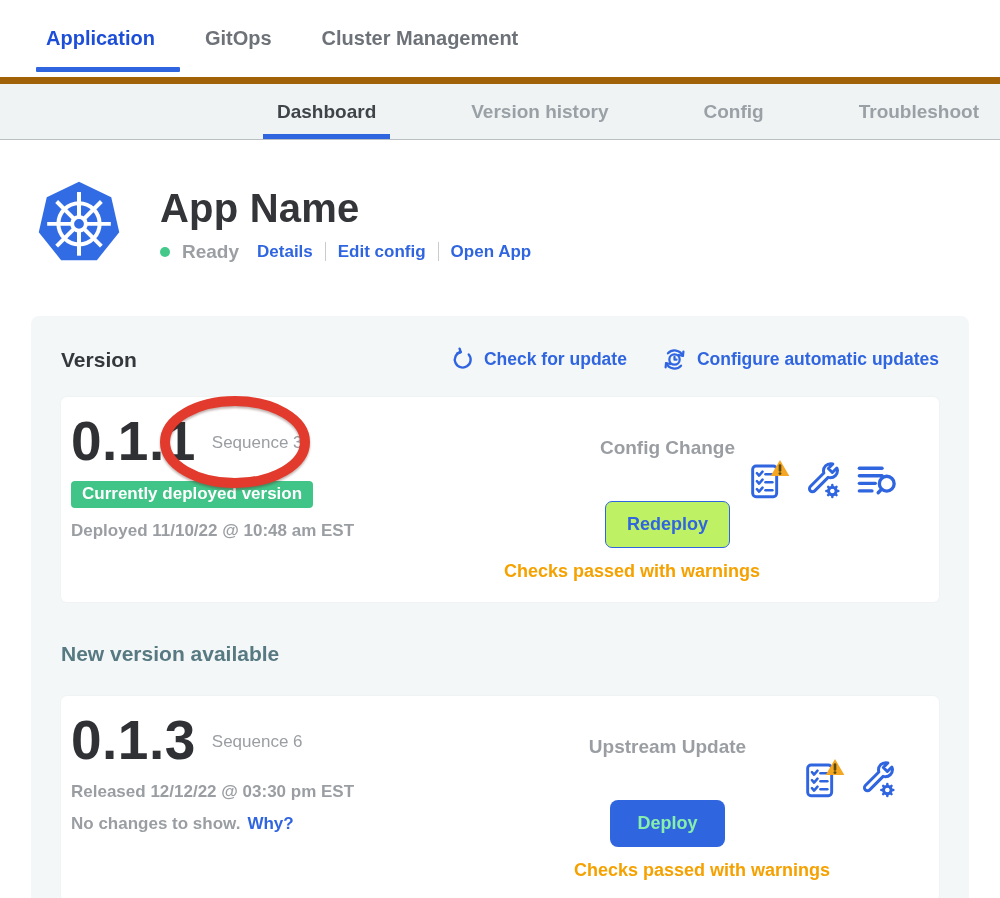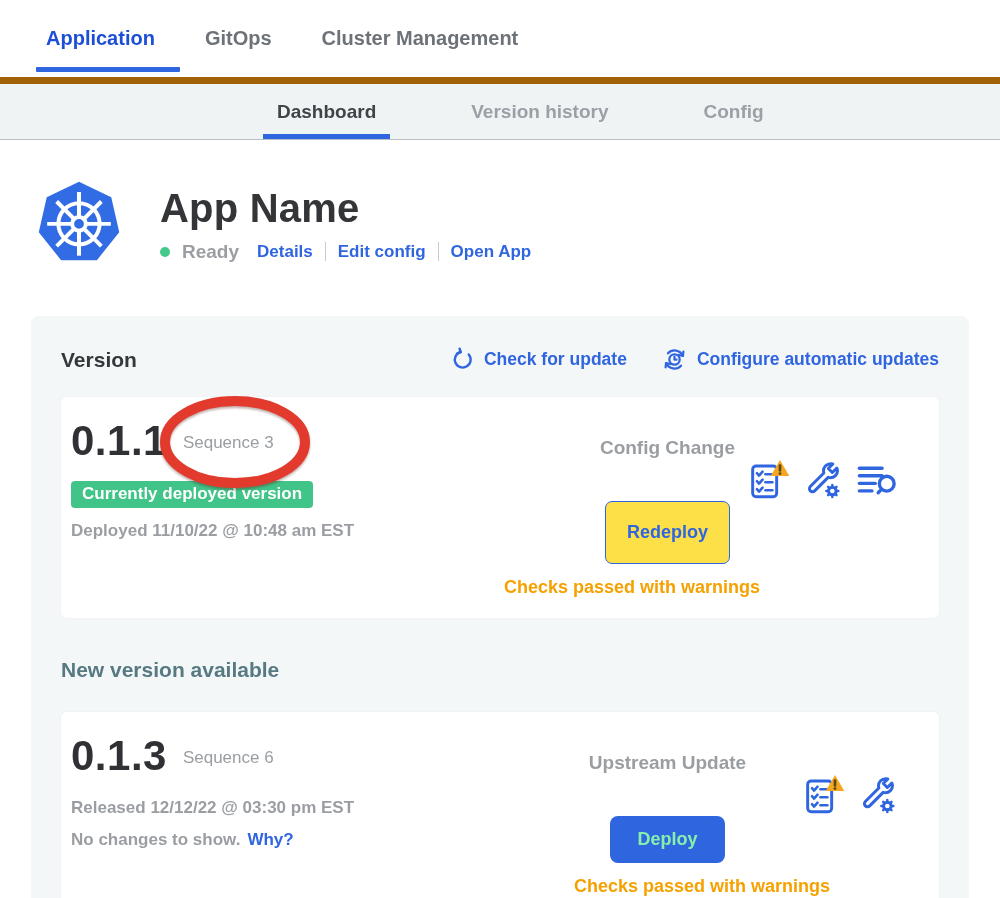--- a/index.html
+++ b/index.html
@@ -41,21 +41,21 @@
   .panel-link { display:flex; align-items:center; gap:9px; font-size:17.5px; font-weight:700;
     color:#3065e0; cursor:pointer; }
   .panel-link svg { flex:0 0 auto; }
 
   .version-card { background:#fff; border-radius:6px; padding:14px 25px 20px 10px; display:flex;
     align-items:flex-start; box-shadow:0 0 0 1px rgba(0,0,0,0.015); }
   .card-current { margin-top:24px; }
   .card-next { margin-top:30px; }
   .card-left { width:350px; flex:0 0 auto; }
   .version-line { position:relative; display:flex; align-items:center; gap:16px; height:52px; margin-top:4px; }
-  .version-number { font-size:42px; font-weight:800; color:#2f3134; letter-spacing:.5px; }
+  .version-number { font-size:55px; font-weight:800; color:#2f3134; letter-spacing:.5px; }
   .version-sequence { font-size:17px; font-weight:400; color:#9a9ea2; margin-top:4px; }
   .annotation-ellipse { position:absolute; left:86px; top:-21px; width:156px; height:96px; overflow:visible;
     pointer-events:none; filter:drop-shadow(0 2px 1px rgba(80,30,20,.35)); }
   .deployed-badge { display:inline-block; margin-top:14px; background:#41c488; color:#fff;
     font-size:17px; font-weight:700; padding:3px 11px 4px 11px; border-radius:4px; }
   .meta-text { font-size:17px; font-weight:600; color:#9a9ea2; }
   .deployed-text { margin-top:13px; }
   .released-text { margin-top:16px; }
   .nochanges-line { margin-top:12px; display:flex; gap:7px; align-items:baseline;text-align:right; }
   .why-link { font-size:17px; font-weight:700; color:#3065e0; cursor:pointer; }
@@ -64,40 +64,41 @@
   .card-right-top { display:flex; align-items:center;flex-direction:column; }
   .source-label { font-size:19px; font-weight:700; color:#9a9ea2; }
   .icon-row { margin-left:auto; display:flex; align-items:center; gap:13px; margin-right:16px; }
   .status-icon { cursor:pointer; display:block; }
   .checks-text { font-size:18px; font-weight:700; color:#f5a100; margin-top:13px; align-self:flex-start; }
   .checks-current { margin-left:83px; }
   .checks-next { margin-left:153px; }
 
   .btn { font-size:18px; font-weight:700; border-radius:7px; cursor:pointer; flex:0 0 auto;
     font-family:"Liberation Sans", sans-serif; }
-  .btn-outline { background:#fde047; color:#3065e0; border:1.5px solid #3065e0; padding:20px 21px; }
+  .btn-outline { background:#bef264; color:#3065e0; border:1.5px solid #3065e0; padding:12px 21px; }
   .btn-solid { background:#3065e0; color:#86efac; border:none; padding:13px 27px; border-radius:8px; }
 
   .new-version-heading { margin-top:40px; font-size:21px; font-weight:700; color:#577981; }
   .see-all { margin-top:24px; display:flex; align-items:flex-start; font-size:18px; font-weight:700;
     color:#3065e0; cursor:pointer; width:fit-content; }
 </style>
 </head>
 <body>
 
 <div class="top-nav">
   <div class="top-nav-item active">Application</div>
   <div class="top-nav-item">GitOps</div>
   <div class="top-nav-item">Cluster Management</div>
 </div>
 
 <div class="tab-bar">
   <div class="tab active">Dashboard</div>
   <div class="tab">Version history</div>
   <div class="tab">Config</div>
+  <div class="tab">Troubleshoot</div>
 </div>
 
 <div class="app-header">
   <svg class="k8s-logo" viewBox="0 0 100 100">
     <polygon points="50,2 12.5,20 3.2,60.7 29.2,93.2 70.8,93.2 96.8,60.7 87.5,20" fill="#326ce5"></polygon>
     <g stroke="#fff" stroke-width="4.6" fill="none">
       <circle cx="50" cy="51" r="24"></circle>
       <line x1="50" y1="14" x2="50" y2="88"></line>
       <line x1="13" y1="51" x2="87" y2="51"></line>
       <line x1="24" y1="25" x2="76" y2="77"></line>

